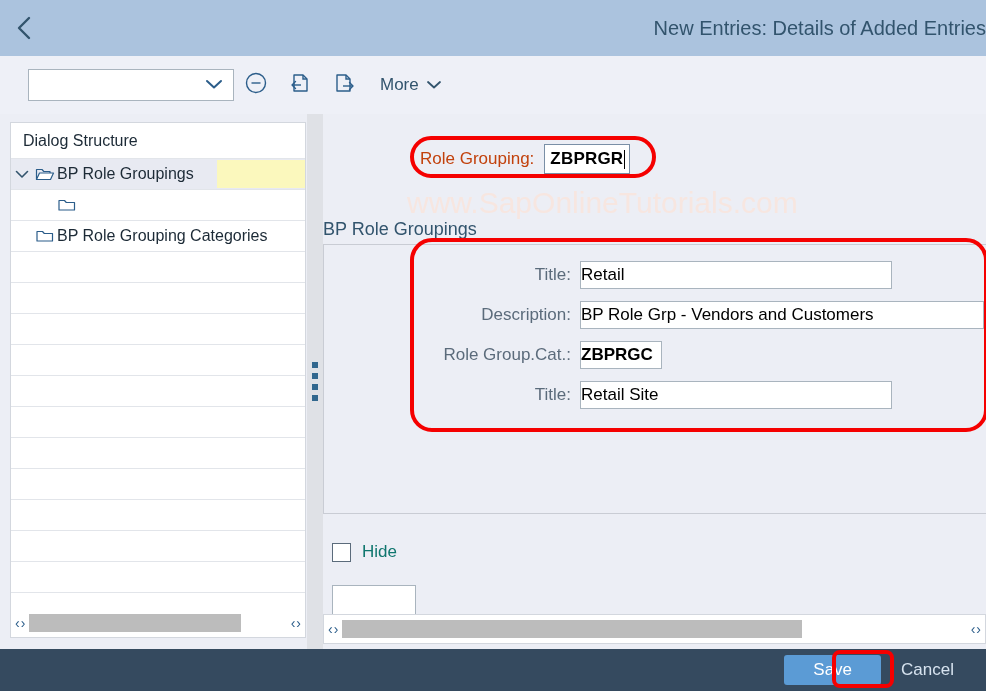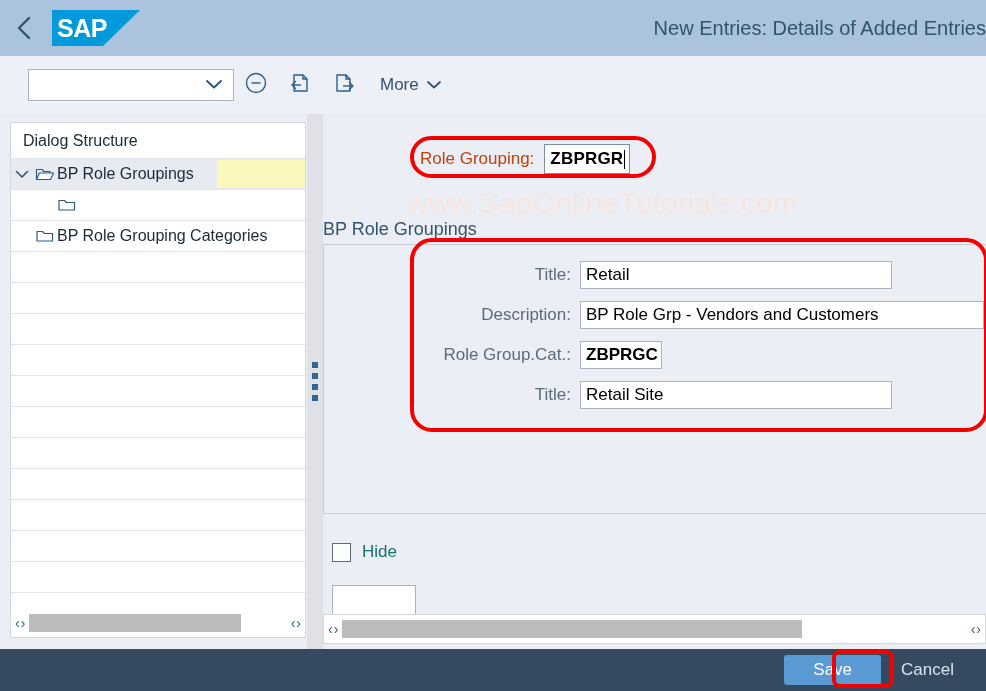--- a/index.html
+++ b/index.html
@@ -153,21 +153,21 @@
     background: #eceef5; border: 1px solid #c9ccd4;
   }
   .frow {
     position: absolute; display: flex; align-items: center;
   }
   .flabel {
     font-size: 17px; color: #5b6b7b; text-align: right; padding-right: 9px;
   }
   .finput {
     height: 28px; background: #fff; border: 1px solid #a9b4be;
-    font-size: 17px; color: #000; display: flex; align-items: center; padding-left: 5px;
+    font-size: 17px; color: #000; display: flex; align-items: center; 
   }
   .finput.bold { font-weight: bold; }
 
   .hide-row {
     position: absolute; left: 8px; top: 297px; display: flex; align-items: center; gap: 11px;
   }
   .chk {
     width: 19px; height: 19px; background: #fff; border: 1px solid #5b6b7b; cursor: pointer;
   }
   .hide-lbl { font-size: 17px; color: #0f766e; }
@@ -209,24 +209,20 @@
 <div id="app">
 
   <div class="header">
     <div class="back-btn">
       <span>
         <svg width="20" height="28" viewBox="0 0 20 28">
             <path d="M15 4 L5 14 L15 24" stroke="#32546d" stroke-width="2.4" fill="none" stroke-linecap="round" stroke-linejoin="round"></path>
           </svg>
       </span>
     </div>
-    <div class="sap-logo">
-      <div class="shape"></div>
-      <div class="txt">SAP</div>
-    </div>
     <div class="header-title">New Entries: Details of Added Entries</div>
   </div>
 
   <div class="toolbar">
     <div class="tb-select">
       <span>
         <svg width="18" height="12" viewBox="0 0 18 12">
             <path d="M2 3 L9 9.5 L16 3" stroke="#2b5d8a" stroke-width="2" fill="none" stroke-linecap="round" stroke-linejoin="round"></path>
           </svg>
       </span>

